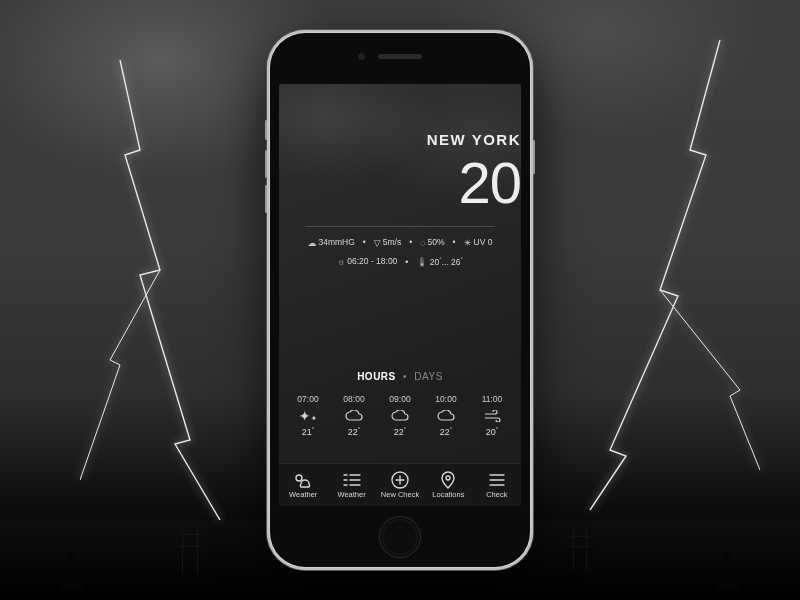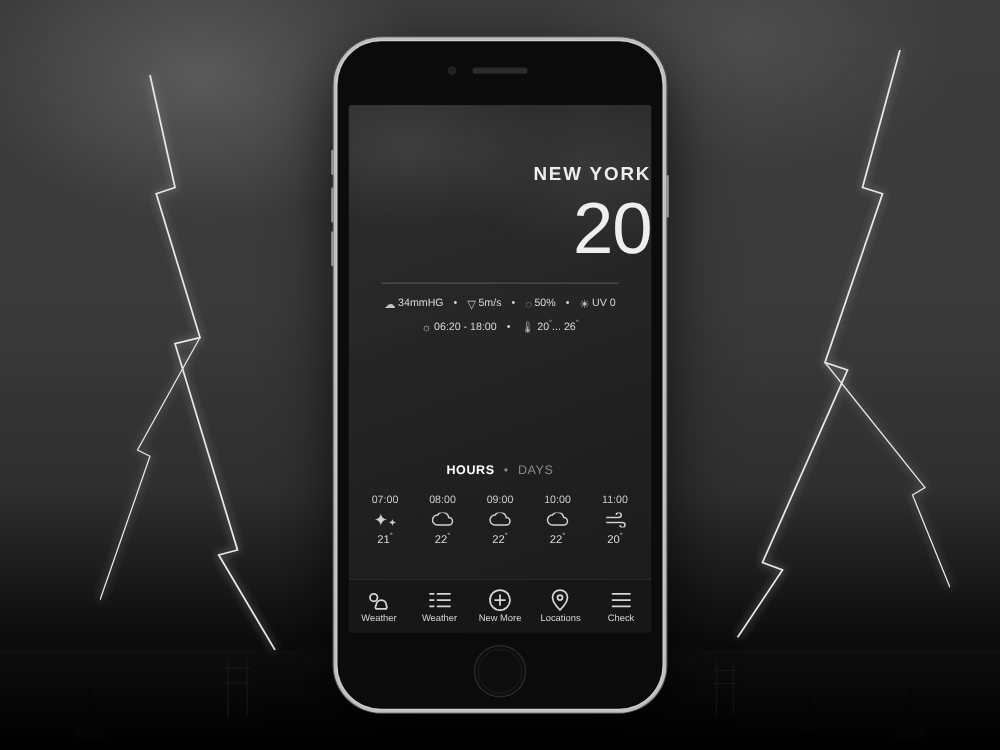--- a/index.html
+++ b/index.html
@@ -265,21 +265,21 @@
           </div>
           <div>Weather</div>
         </div>
         <div class="tab">
           <div class="ticon">
             <svg width="18" height="18" viewBox="0 0 18 18">
               <circle cx="9" cy="9" r="8" stroke="#d6d6d6" fill="none" stroke-width="1.4" stroke-linecap="round"></circle>
               <path d="M9 5v8M5 9h8" stroke="#d6d6d6" fill="none" stroke-width="1.4" stroke-linecap="round"></path>
             </svg>
           </div>
-          <div>New More</div>
+          <div>New Check</div>
         </div>
         <div class="tab">
           <div class="ticon">
             <svg width="16" height="18" viewBox="0 0 16 18">
               <path d="M8 17s6-6 6-10a6 6 0 1 0-12 0c0 4 6 10 6 10z" stroke="#d6d6d6" fill="none" stroke-width="1.4" stroke-linecap="round"></path>
               <circle cx="8" cy="7" r="2" stroke="#d6d6d6" fill="none" stroke-width="1.4" stroke-linecap="round"></circle>
             </svg>
           </div>
           <div>Locations</div>
         </div>

